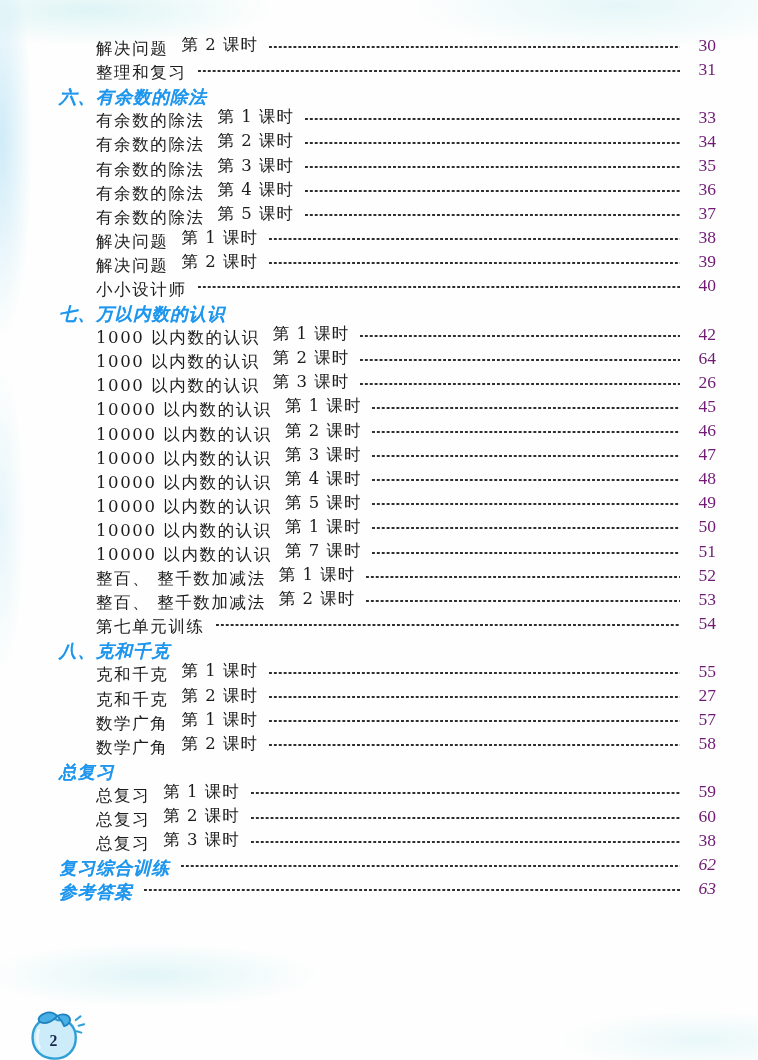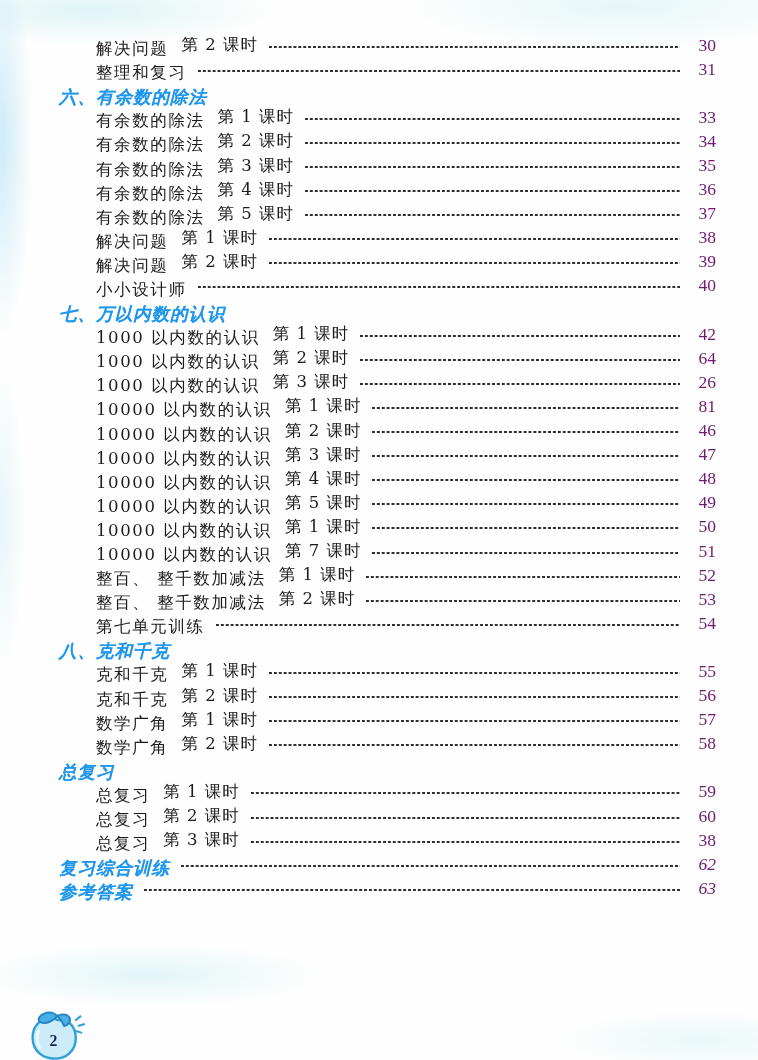--- a/index.html
+++ b/index.html
@@ -163,21 +163,21 @@
     <div class="row entry">
       <span class="title">1000 以内数的认识</span>
       <span class="session">第 3 课时</span>
       <div class="leader"></div>
       <span class="pagenum">26</span>
     </div>
     <div class="row entry">
       <span class="title">10000 以内数的认识</span>
       <span class="session">第 1 课时</span>
       <div class="leader"></div>
-      <span class="pagenum">81</span>
+      <span class="pagenum">45</span>
     </div>
     <div class="row entry">
       <span class="title">10000 以内数的认识</span>
       <span class="session">第 2 课时</span>
       <div class="leader"></div>
       <span class="pagenum">46</span>
     </div>
     <div class="row entry">
       <span class="title">10000 以内数的认识</span>
       <span class="session">第 3 课时</span>
@@ -231,21 +231,21 @@
     <div class="row entry">
       <span class="title">克和千克</span>
       <span class="session">第 1 课时</span>
       <div class="leader"></div>
       <span class="pagenum">55</span>
     </div>
     <div class="row entry">
       <span class="title">克和千克</span>
       <span class="session">第 2 课时</span>
       <div class="leader"></div>
-      <span class="pagenum">56</span>
+      <span class="pagenum">27</span>
     </div>
     <div class="row entry">
       <span class="title">数学广角</span>
       <span class="session">第 1 课时</span>
       <div class="leader"></div>
       <span class="pagenum">57</span>
     </div>
     <div class="row entry">
       <span class="title">数学广角</span>
       <span class="session">第 2 课时</span>

